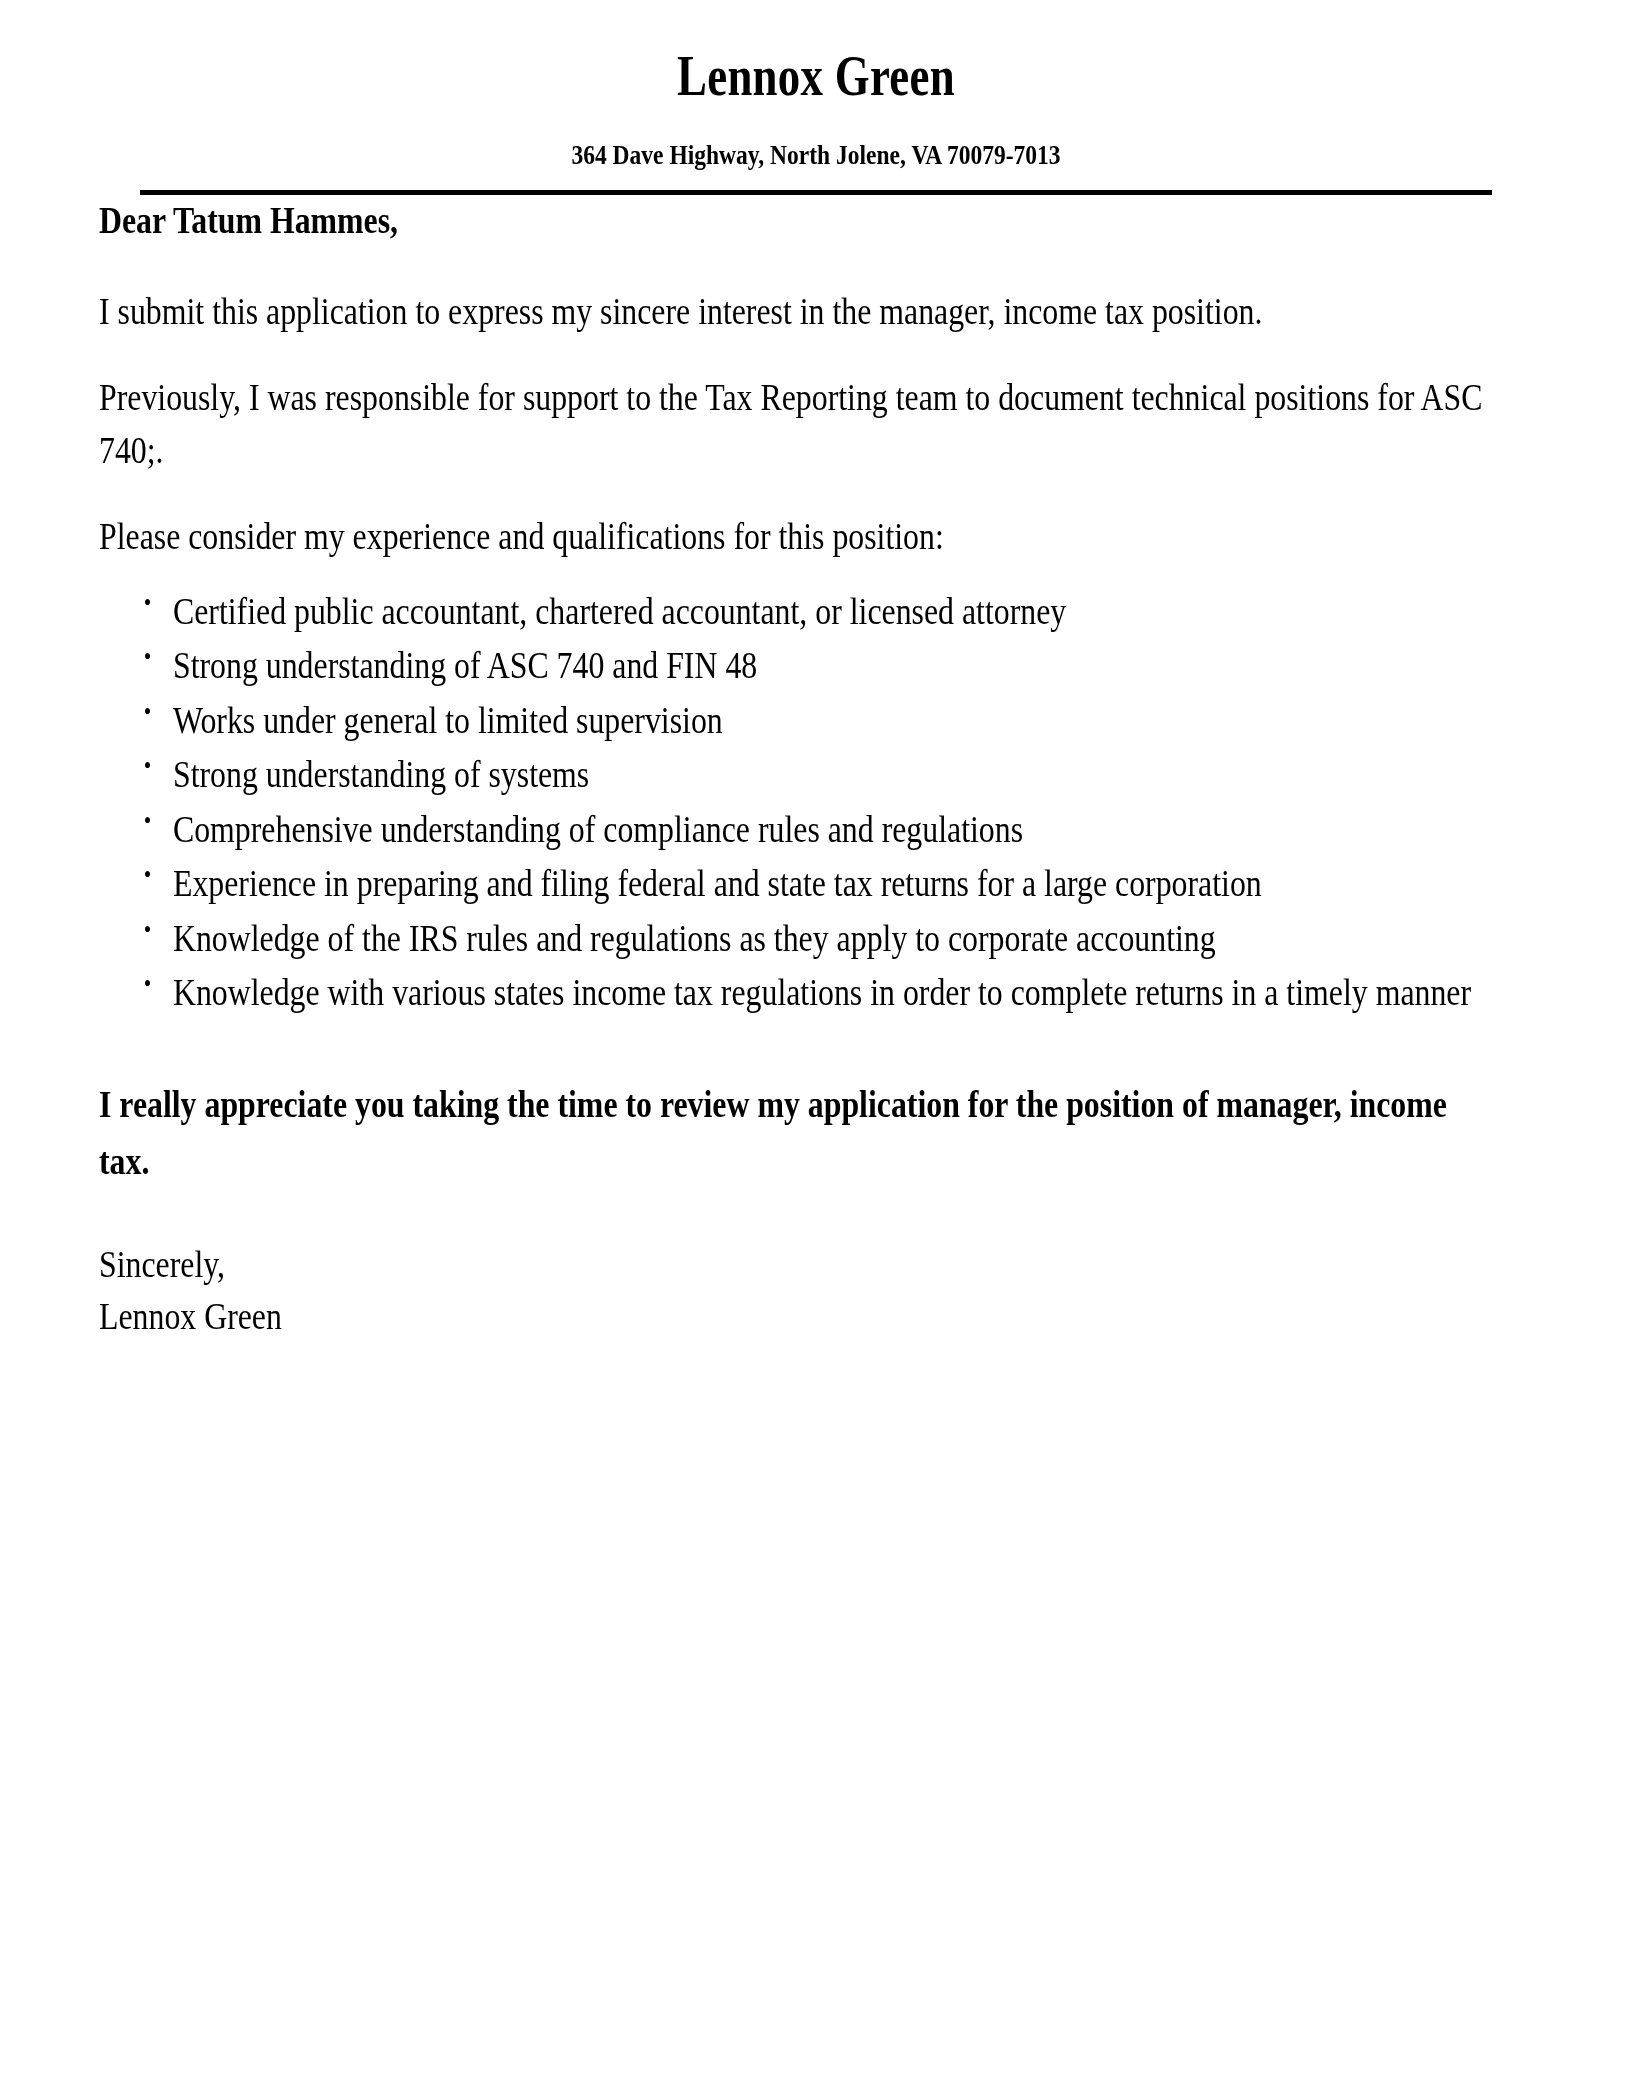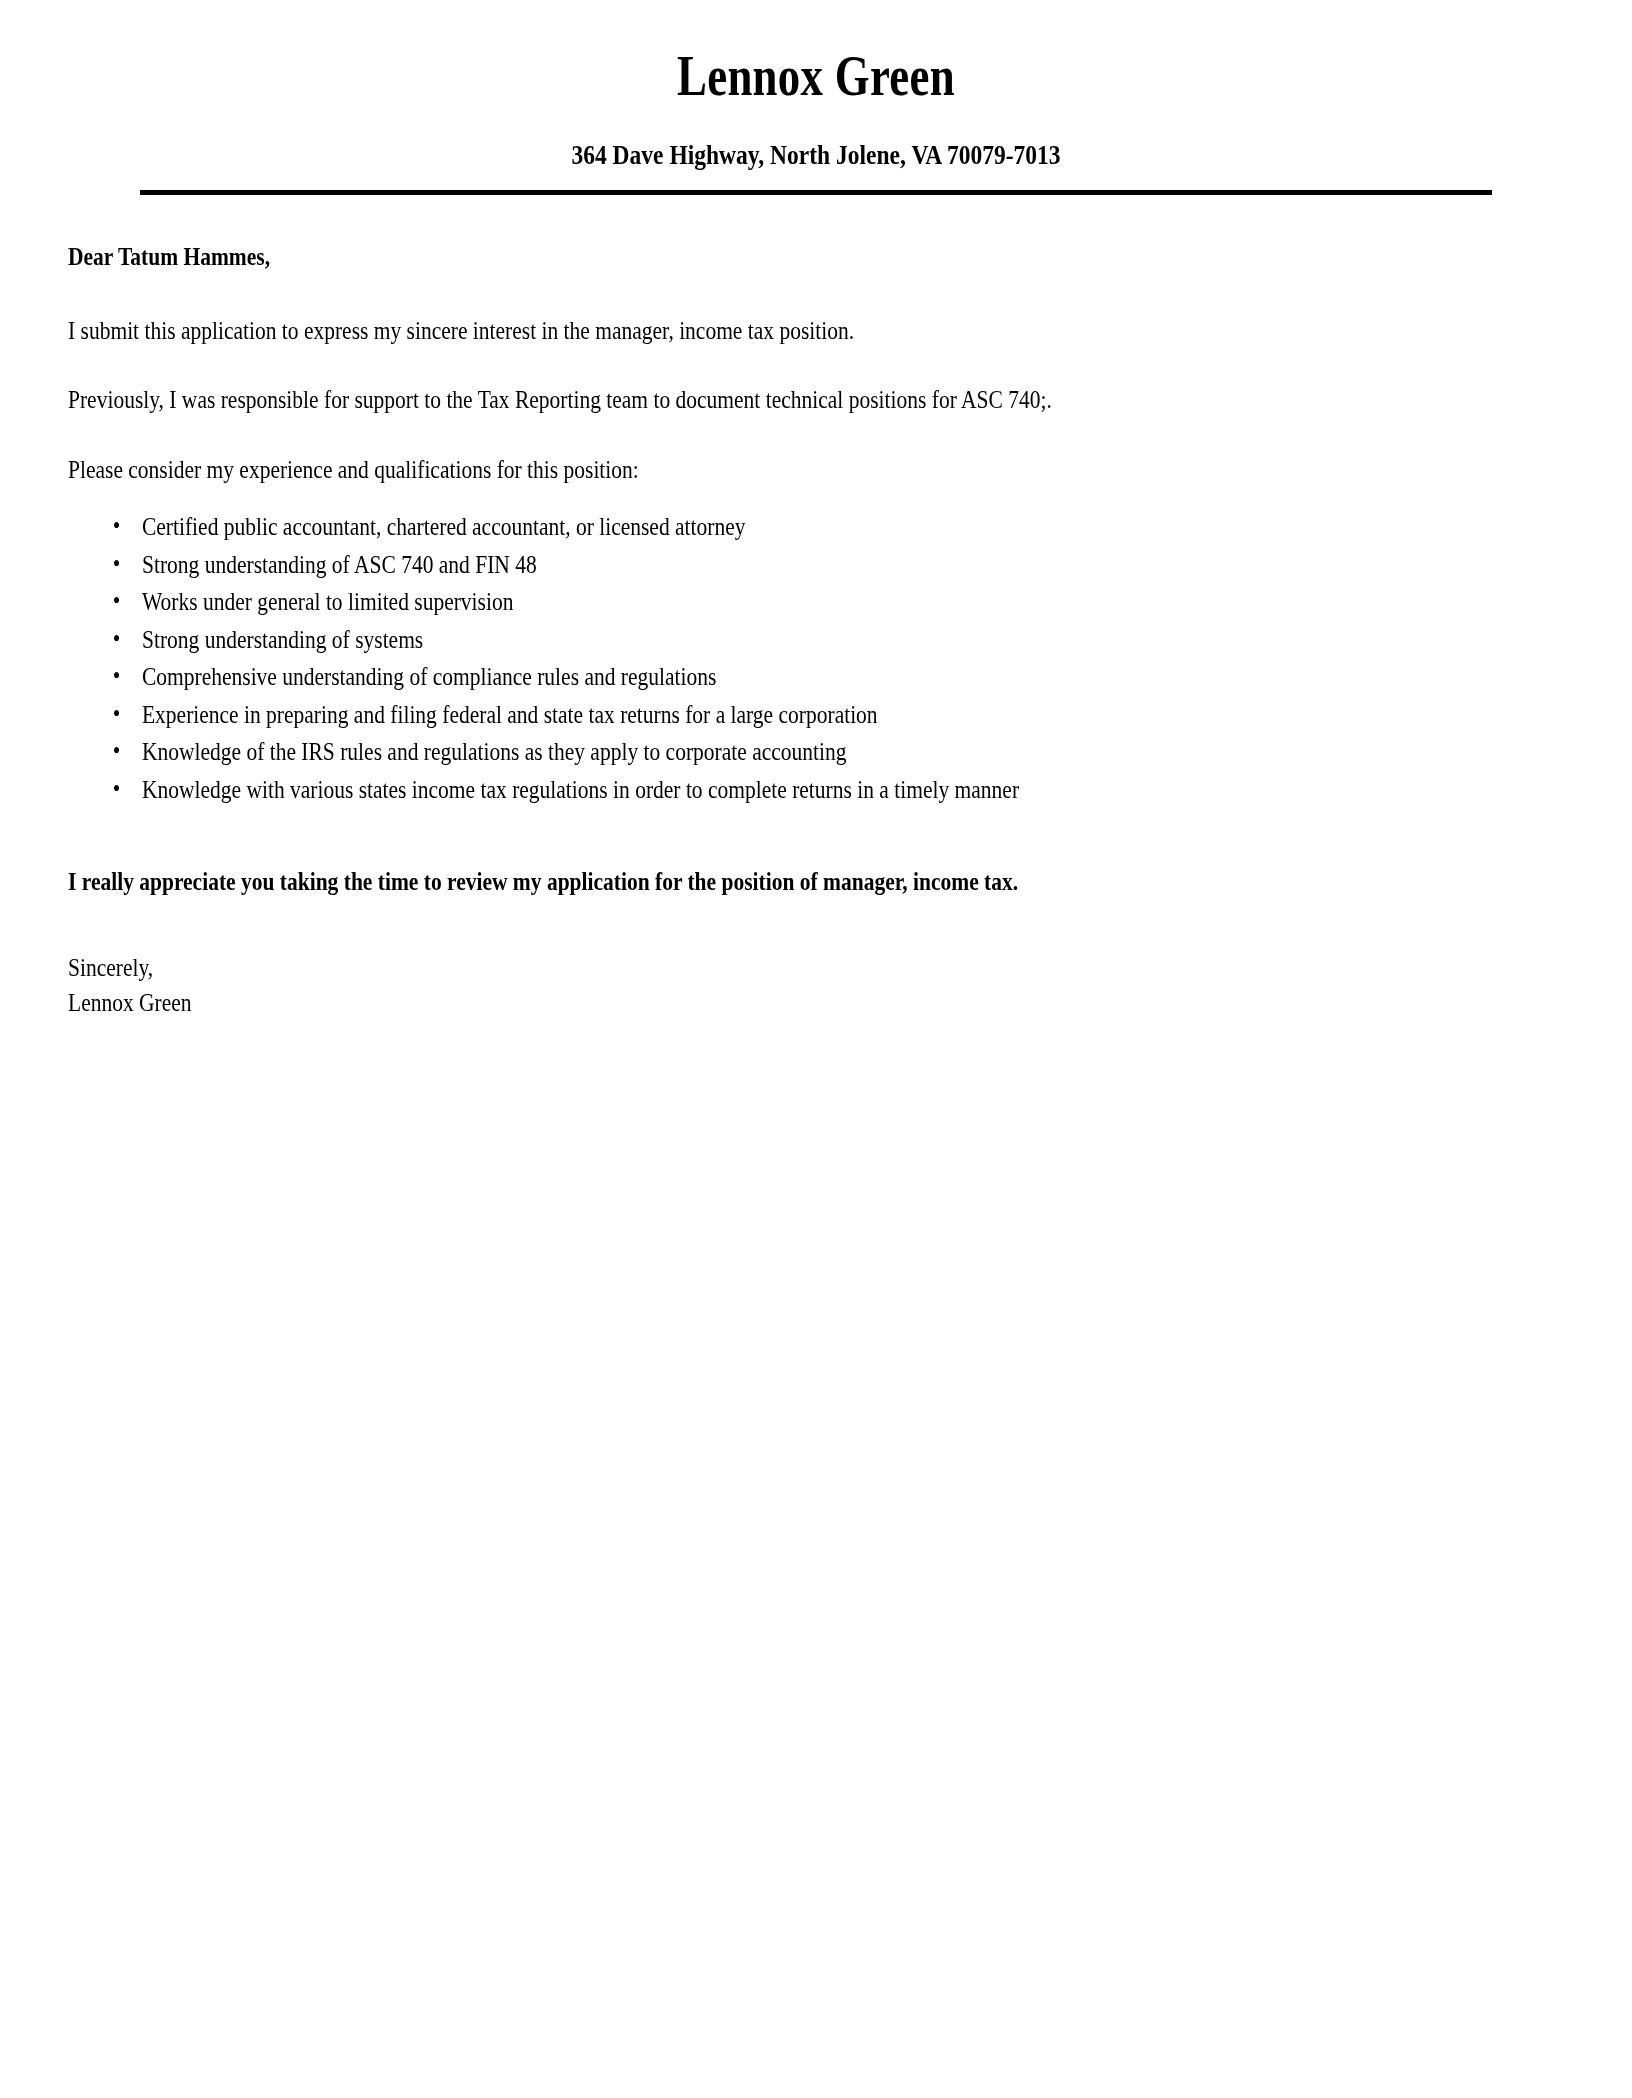--- a/index.html
+++ b/index.html
@@ -55,23 +55,22 @@
 
   .header-rule {
     margin: 18px 140px 0 140px;
     border: 0;
     border-top: 5px solid #000000;
     height: 0;
   }
 
   
   .letter-body {
-    margin: 0 145px 0 68px;
-    padding-top: 44px;
-    font-size: 25px;
+    margin: 0 145px 0 99px;
+    font-size: 37px;
     line-height: 1.42;
   }
 
   .salutation {
     font-weight: bold;
     margin: 0 0 38px 0;
     transform: scaleX(0.86);
     transform-origin: left center;
   }
 

